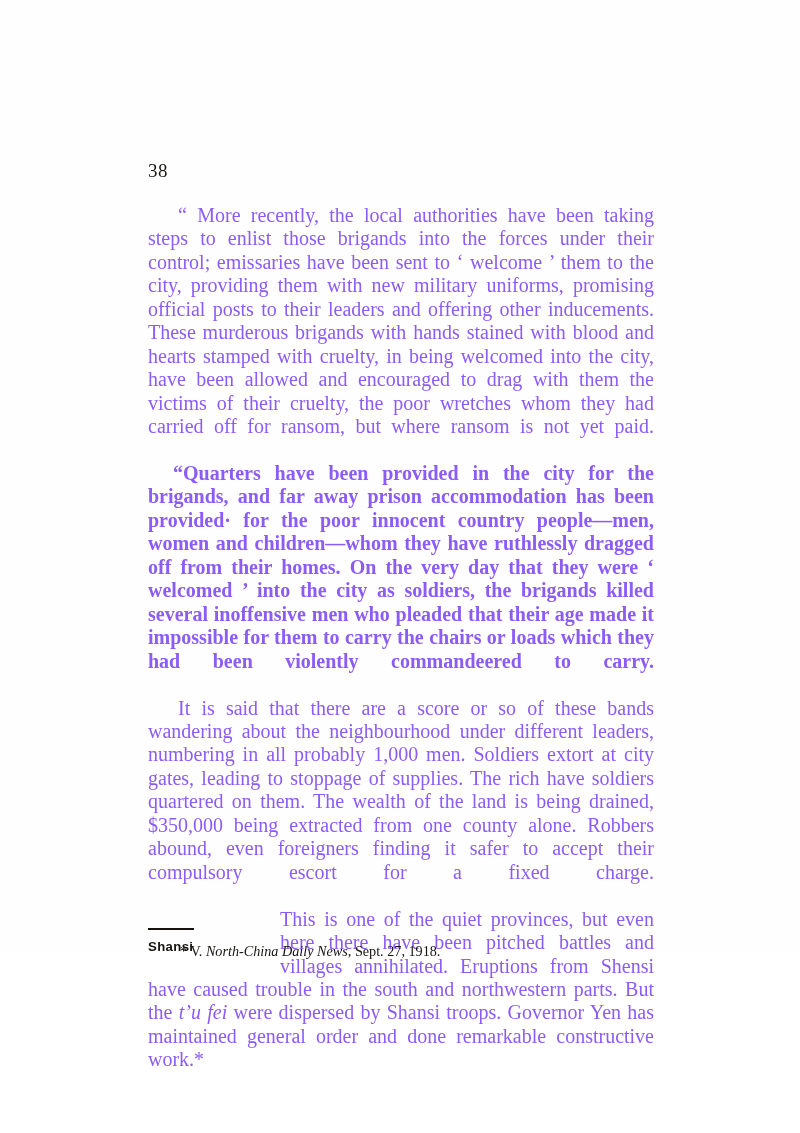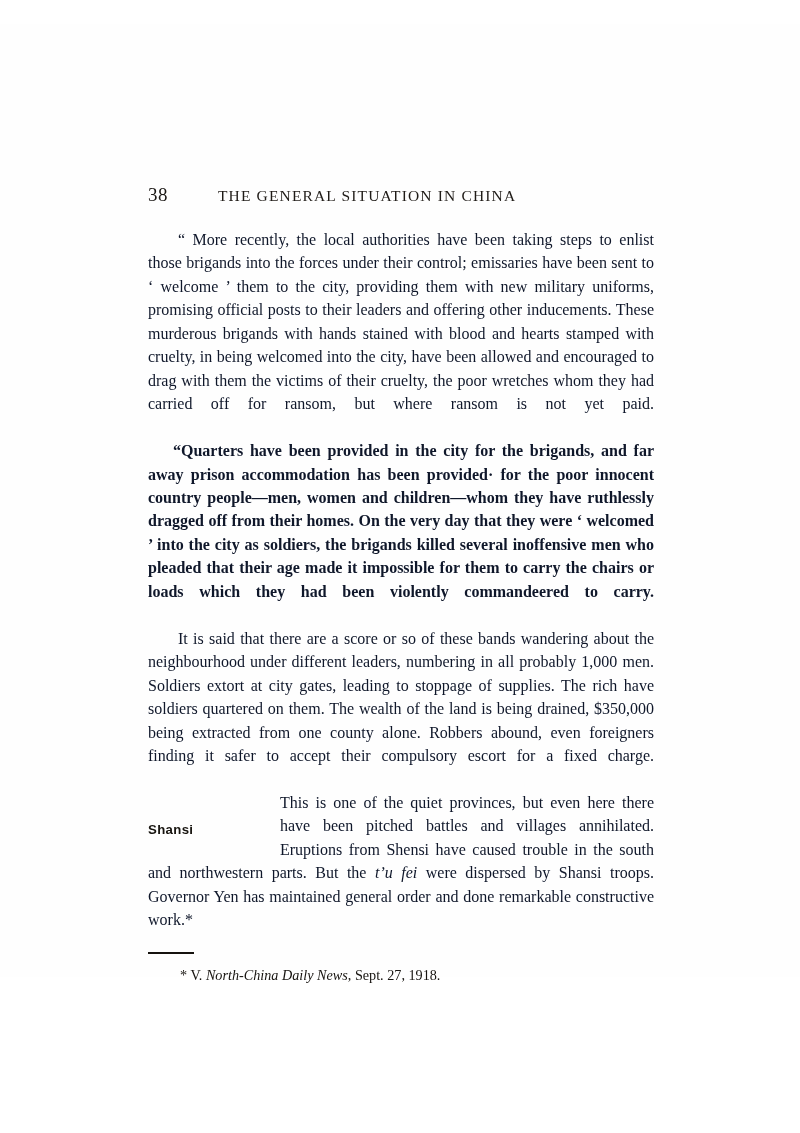--- a/index.html
+++ b/index.html
@@ -18,21 +18,20 @@
     -webkit-font-smoothing: antialiased;
   }
 
   .page {
     position: absolute;
     left: 0;
     top: 0;
     width: 800px;
     height: 953px;
     background: #fefefe;
-    margin-top: 24px;
   }
 
   
   .running-head {
     position: absolute;
     left: 148px;
     top: 160px;
     width: 504px;
     height: 24px;
     display: flex;
@@ -55,25 +54,25 @@
   
   .textblock {
     position: absolute;
     left: 148px;
     top: 204px;
     width: 506px;
   }
 
   p.para {
     margin: 0;
-    font-size: 16px;
+    font-size: 20px;
     line-height: 23.45px;
     text-align: justify;
     text-justify: inter-word;
-    color: #0f172a;
+    color: #8b5cf6;
     word-spacing: 0.2px;
     hyphens: none;
   }
   p.para.indent { text-indent: 30px; }
   p.para.indent-wide { text-indent: 25px; font-weight: bold; }
 
   
   p.para::after {
     content: "";
     display: inline-block;
@@ -131,21 +130,20 @@
   }
   .footnote i, .para i { font-style: italic; }
 </style>
 </head>
 <body>
 
 <div class="page">
 
   <div class="running-head">
     <span class="folio">38</span>
-    <span class="head-title">THE GENERAL SITUATION IN CHINA</span>
   </div>
 
   <div class="textblock">
 
     <p class="para indent">“ More recently, the local authorities have been taking steps to enlist those brigands into the forces under their control; emissaries have been sent to ‘ welcome ’ them to the city, providing them with new military uniforms, promising official posts to their leaders and offering other inducements.  These murderous brigands with hands stained with blood and hearts stamped with cruelty, in being welcomed into the city, have been allowed and encouraged to drag with them the victims of their cruelty, the poor wretches whom they had carried off for ransom, but where ransom is not yet paid.</p>
 
     <p class="para indent-wide">“Quarters have been provided in the city for the brigands, and far away prison accommodation has been provided· for the poor innocent country people—men, women and children—whom they have ruthlessly dragged off from their homes. On the very day that they were ‘ welcomed ’ into the city as soldiers, the brigands killed several inoffensive men who pleaded that their age made it impossible for them to carry the chairs or loads which they had been violently commandeered to carry.</p>
 
 
     <p class="para indent">It is said that there are a score or so of these bands wandering about the neighbourhood under different leaders, numbering in all probably 1,000 men.  Soldiers extort at city gates, leading to stoppage of supplies.  The rich have soldiers quartered on them.  The wealth of the land is being drained, $350,000 being extracted from one county alone.  Robbers abound, even foreigners finding it safer to accept their compulsory escort for a fixed charge.</p>

